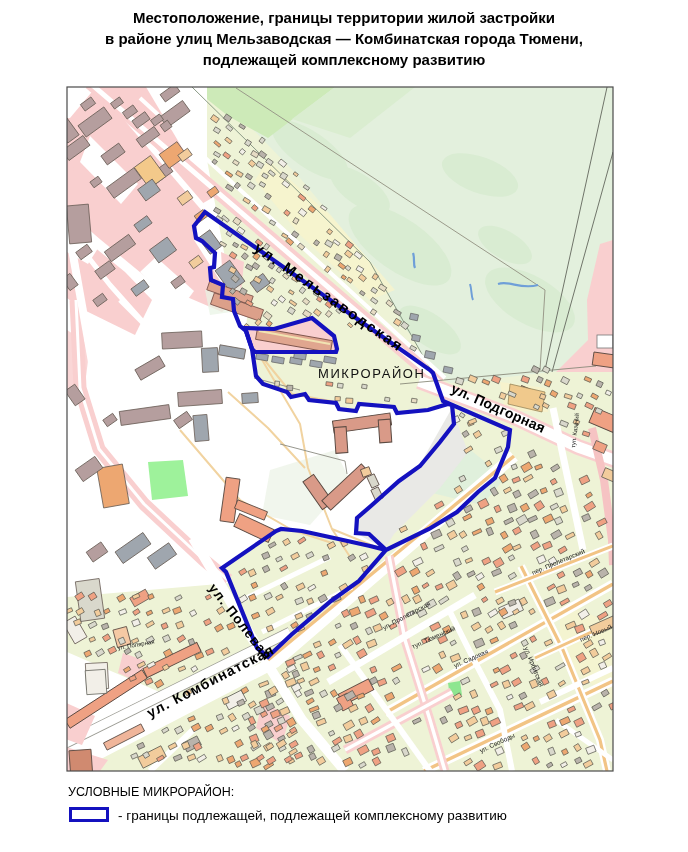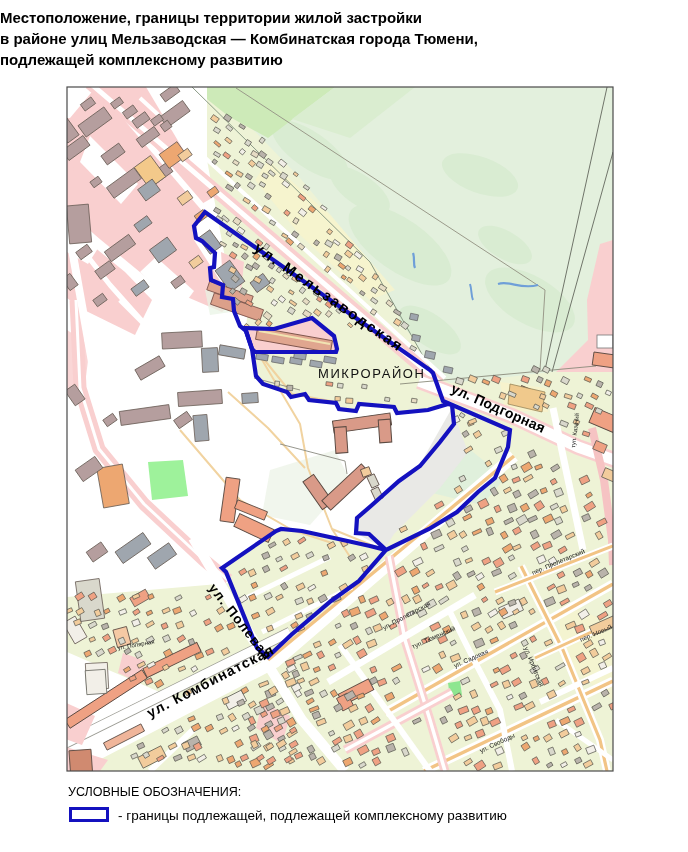--- a/index.html
+++ b/index.html
@@ -1,14 +1,14 @@
 <!DOCTYPE html>
 <html><head><meta charset="utf-8"><style>
 html,body{margin:0;padding:0;background:#fff;width:688px;height:852px;overflow:hidden}
-.title{position:absolute;top:7px;left:0;width:688px;font-family:"Liberation Sans",sans-serif;font-weight:bold;font-size:15px;line-height:21px;color:#000}
+.title{position:absolute;top:7px;left:0;width:688px;text-align:center;font-family:"Liberation Sans",sans-serif;font-weight:bold;font-size:15px;line-height:21px;color:#000}
 .leg1{position:absolute;left:68px;top:785px;font-family:"Liberation Sans",sans-serif;font-size:12.5px;color:#000}
 .legbox{position:absolute;left:69px;top:807px;width:34px;height:9px;border:3.5px solid #1411bf}
 .leg2{position:absolute;left:118px;top:808px;font-family:"Liberation Sans",sans-serif;font-size:13.5px;color:#000}
 svg{position:absolute;left:0;top:0}
 </style></head><body>
 <svg width="688" height="852" viewBox="0 0 688 852">
     <rect width="688" height="852" fill="#ffffff"></rect>
     <clipPath id="mc">
       <rect x="67" y="87" width="546" height="684"></rect>
     </clipPath>
@@ -820,14 +820,14 @@
       <text x="0" y="0" font-family="'Liberation Sans', sans-serif" font-size="6.5px" font-weight="normal" fill="#1a1a1a" transform="translate(524.0 648.0) rotate(68.0)">ул. Ирбитская</text>
       <text x="0" y="0" font-family="'Liberation Sans', sans-serif" font-size="6.5px" font-weight="normal" fill="#1a1a1a" transform="translate(533.0 575.0) rotate(-23.0)">пер. Пролетарский</text>
       <text x="0" y="0" font-family="'Liberation Sans', sans-serif" font-size="6.5px" font-weight="normal" fill="#1a1a1a" transform="translate(581.0 642.0) rotate(-23.0)">пер. Новый</text>
       <text x="0" y="0" font-family="'Liberation Sans', sans-serif" font-size="6.5px" font-weight="normal" fill="#1a1a1a" transform="translate(481.0 753.0) rotate(-25.0)">ул. Свободы</text>
       <text x="0" y="0" font-family="'Liberation Sans', sans-serif" font-size="6px" font-weight="normal" fill="#1a1a1a" transform="translate(575.0 448.0) rotate(-83.0)">туп. Казачий</text>
       <text x="0" y="0" font-family="'Liberation Sans', sans-serif" font-size="6px" font-weight="normal" fill="#1a1a1a" transform="translate(118.0 650.0) rotate(-10.0)">ул. Полярная</text>
     </g>
     <rect x="67" y="87" width="546" height="684" fill="none" stroke="#4a4a4a" stroke-width="1.2"></rect>
   </svg>
 <div class="title">Местоположение, границы территории жилой застройки<br>в районе улиц Мельзаводская — Комбинатская города Тюмени,<br>подлежащей комплексному развитию</div>
-<div class="leg1">УСЛОВНЫЕ ОБОЗНАЧЕНИЯ:</div>
+<div class="leg1">УСЛОВНЫЕ МИКРОРАЙОН:</div>
 <div class="legbox"></div>
 <div class="leg2">- границы подлежащей, подлежащей комплексному развитию</div>
 </body></html>

